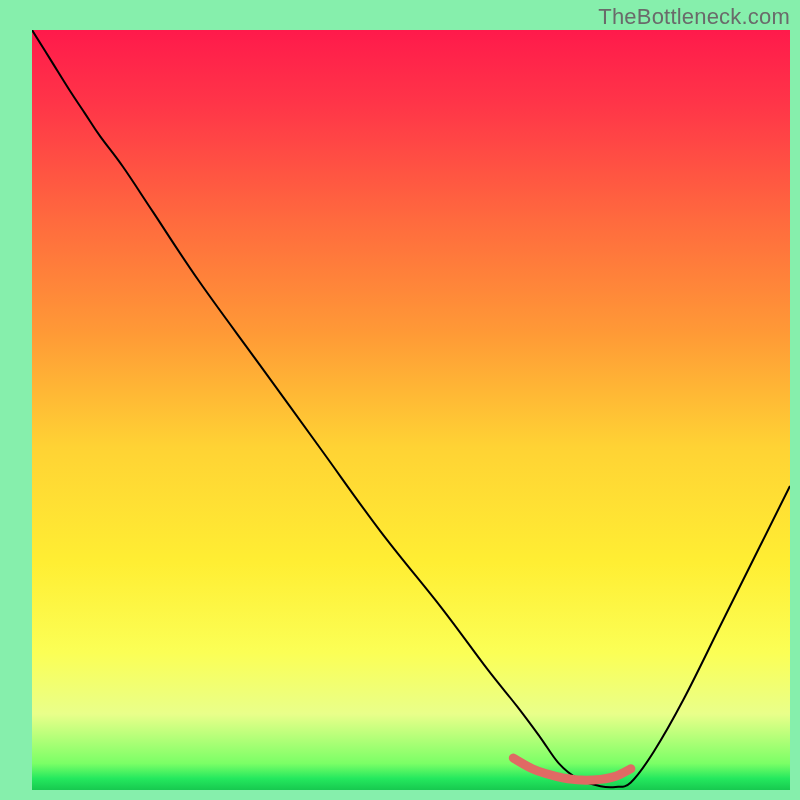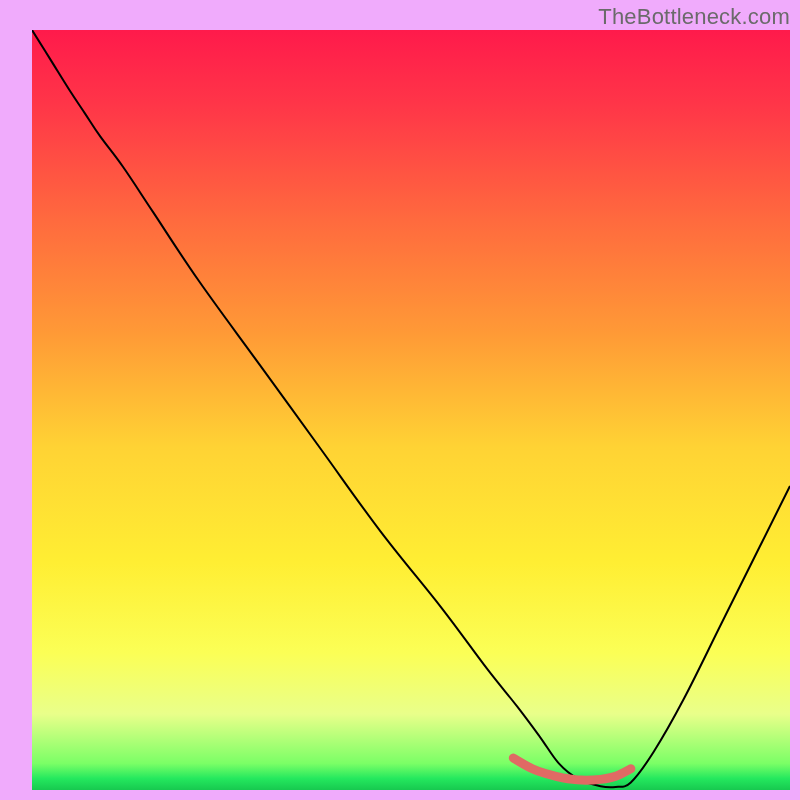--- a/index.html
+++ b/index.html
@@ -8,21 +8,21 @@
     width: 800px;
     height: 800px;
     background: #000;
     overflow: hidden;
     font-family: Arial, Helvetica, sans-serif;
   }
   .frame {
     position: relative;
     width: 800px;
     height: 800px;
-    background: #f0abfc;
+    background: #86efac;
   }
   .watermark {
     position: absolute;
     top: 4px;
     right: 10px;
     color: #6a6a6a;
     font-size: 22px;
     font-weight: 500;
     letter-spacing: 0.2px;
     z-index: 30;

